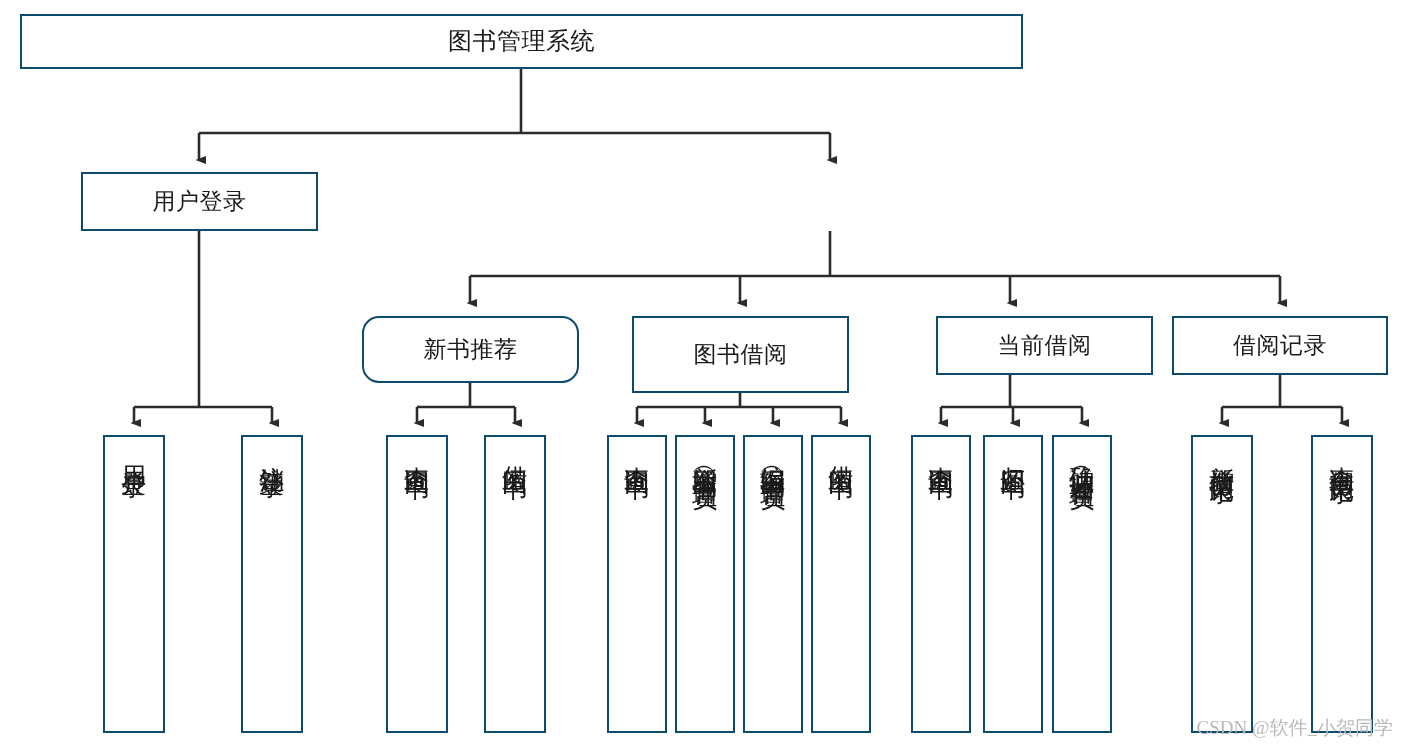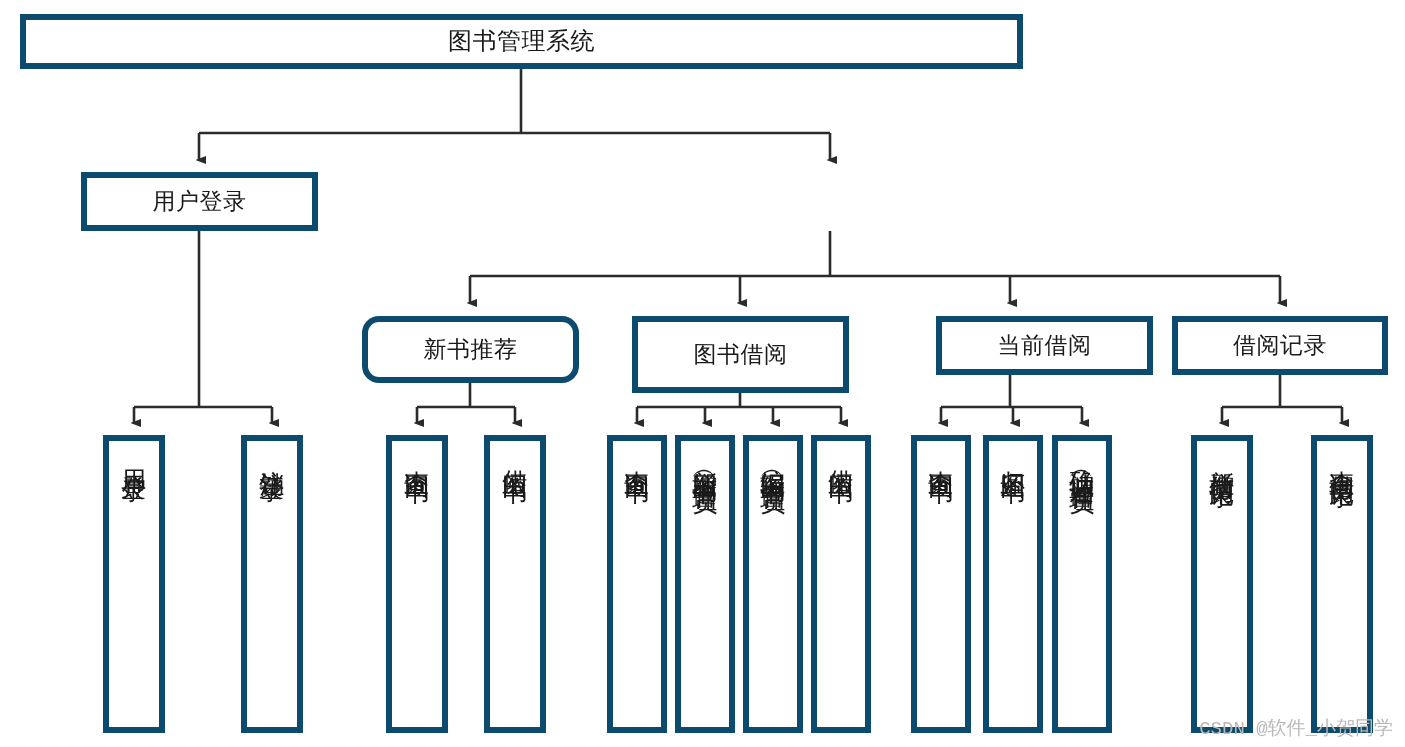--- a/index.html
+++ b/index.html
@@ -16,21 +16,21 @@
   }
   
   #wires{
     position:absolute;left:0;top:0;width:1405px;height:747px;
     pointer-events:none;
   }
   .node{
     position:absolute;
     box-sizing:border-box;
     background:#ffffff;
-    border:6px solid #0c4a6e;
+    border:2px solid #0c4a6e;
     display:flex;
     align-items:center;
     justify-content:center;
     color:#1a1a1a;
     z-index:2;
   }
   .node .label{
     display:block;
     text-align:center;
     line-height:1.18;
@@ -56,21 +56,21 @@
     letter-spacing:3px;
     white-space:nowrap;
   }
   #watermark{
     position:absolute;
     right:12px;bottom:6px;
     font-size:19px;
     color:#b9b9b9;
     z-index:5;
     white-space:nowrap;
-    font-family:Liberation Mono, monospace;
+    font-family:Liberation Serif, serif;
   }
 </style>
 </head>
 <body>
 
 <div id="diagram">
 
   <svg id="wires" viewBox="0 0 1405 747" width="1405" height="747" xmlns="http://www.w3.org/2000/svg">
     <defs>
       <marker id="arrow" markerWidth="10" markerHeight="10" refX="4" refY="7" orient="auto" markerUnits="userSpaceOnUse">

